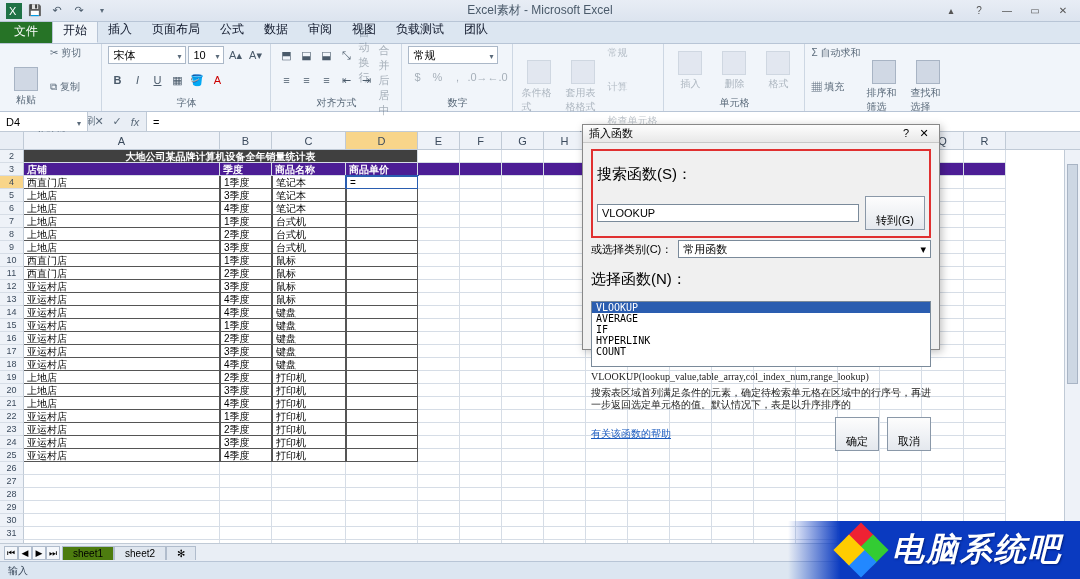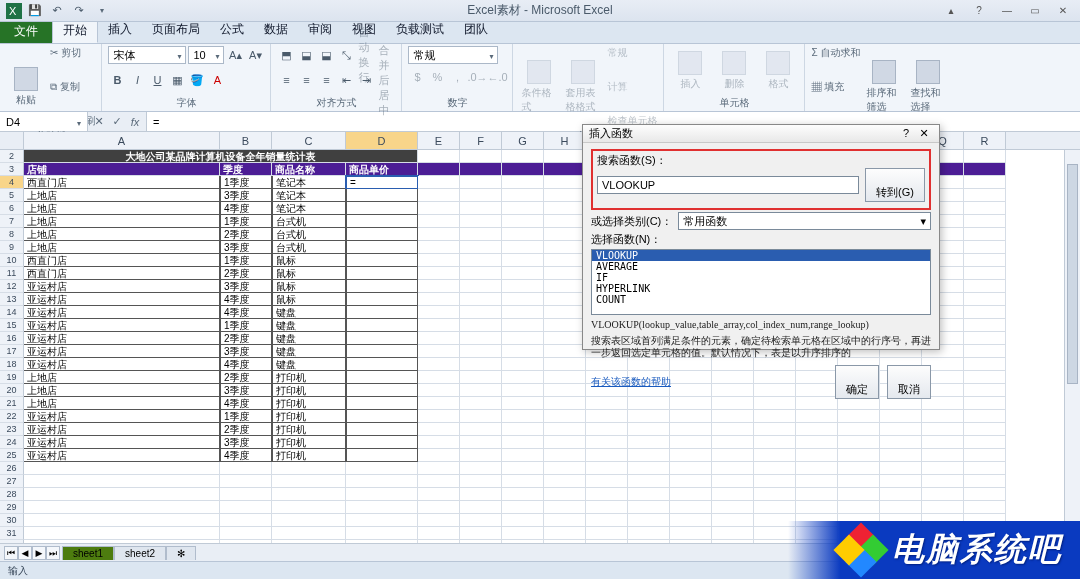--- a/index.html
+++ b/index.html
@@ -57,21 +57,21 @@
 .data-row .gcell.cb, .data-row .gcell.cc, .data-row .gcell.cd { border-left: 1px solid #555; }
 .sel-cell { outline: 2px solid #2a5db0; outline-offset: -1px; background: #fff; }
 .colw-A{width:196px}.colw-B{width:52px}.colw-C{width:74px}.colw-D{width:72px}.colw-E{width:42px}.colw-F{width:42px}.colw-G{width:42px}.colw-H{width:42px}.colw-I{width:42px}.colw-J{width:42px}.colw-K{width:42px}.colw-L{width:42px}.colw-M{width:42px}.colw-N{width:42px}.colw-O{width:42px}.colw-P{width:42px}.colw-Q{width:42px}.colw-R{width:42px}
 
 
 .dialog { position: absolute; left: 582px; top: 124px; width: 358px; height: 226px; background: #f0f0f0; border: 1px solid #888; box-shadow: 2px 2px 8px rgba(0,0,0,0.25); font-size: 11px; }
 .dlg-title { height: 18px; background: linear-gradient(#fdfdfd,#e8e8e8); border-bottom: 1px solid #c8c8c8; display: flex; align-items: center; justify-content: space-between; padding: 0 6px; font-size: 11px; }
 .dlg-title .ctl span { width: 18px; display: inline-block; text-align: center; }
 .dlg-body { padding: 6px 8px; }
 .redbox { border: 2px solid #e03030; padding: 2px 4px 6px 4px; margin-bottom: 2px; }
-.dlg-label { font-size: 11px; margin: 0 0; }
+.dlg-label { font-size: 15px; margin: 12px 0; }
 .dlg-row { display: flex; gap: 6px; align-items: center; }
 .dlg-input { flex: 1; height: 18px; border: 1px solid #7a8a9a; background: #fff; padding: 0 4px; font-size: 11px; }
 .dlg-btn { height: 24px; padding: 16px 10px; border: 1px solid #8a98a8; background: linear-gradient(#fdfdfd,#e4e8ee); font-size: 11px; }
 .dlg-select { width: 100%; height: 18px; border: 1px solid #7a8a9a; background: #fff; padding: 0 4px; font-size: 11px; display: flex; align-items: center; justify-content: space-between; }
 .dlg-list { width: 100%; height: 66px; border: 1px solid #7a8a9a; background: #fff; overflow-y: auto; margin-top: 2px; }
 .dlg-list-item { padding: 0 4px; font-size: 10px; line-height: 11px; font-family: SimSun, monospace; }
 .dlg-list-item.sel { background: #2a5db0; color: #fff; }
 .dlg-desc { font-size: 10px; color: #222; margin: 4px 0; line-height: 12px; font-family: SimSun; }
 .dlg-link { color: #1a5bbf; text-decoration: underline; font-size: 10px; }
 .dlg-foot { display: flex; justify-content: space-between; align-items: center; padding: 2px 0 0 0; }

